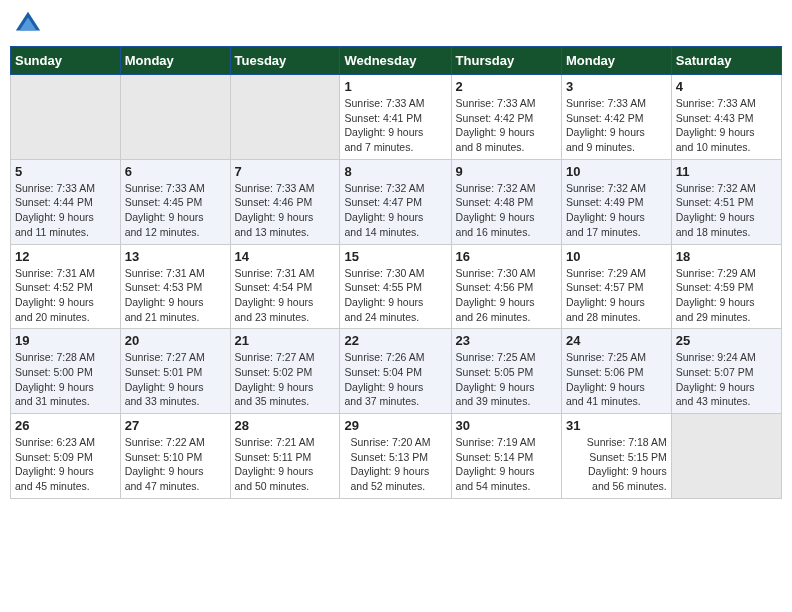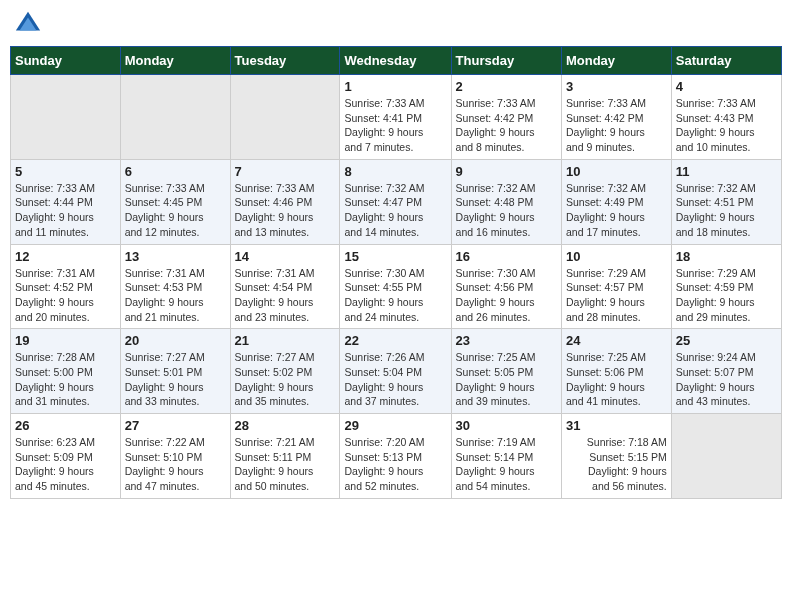--- a/index.html
+++ b/index.html
@@ -335,21 +335,21 @@
         </td>
         <td>
           <div class="day-number">28</div>
           <div class="day-info" style="white-space: pre-line;">Sunrise: 7:21 AM
 Sunset: 5:11 PM
 Daylight: 9 hours
 and 50 minutes.</div>
         </td>
         <td>
           <div class="day-number">29</div>
-          <div class="day-info" style="white-space: pre-line;">Sunrise: 7:20 AM
+          <div class="day-info" style="white-space: pre-line; margin-left: 6px;">Sunrise: 7:20 AM
 Sunset: 5:13 PM
 Daylight: 9 hours
 and 52 minutes.</div>
         </td>
         <td>
           <div class="day-number">30</div>
           <div class="day-info" style="white-space: pre-line;">Sunrise: 7:19 AM
 Sunset: 5:14 PM
 Daylight: 9 hours
 and 54 minutes.</div>

